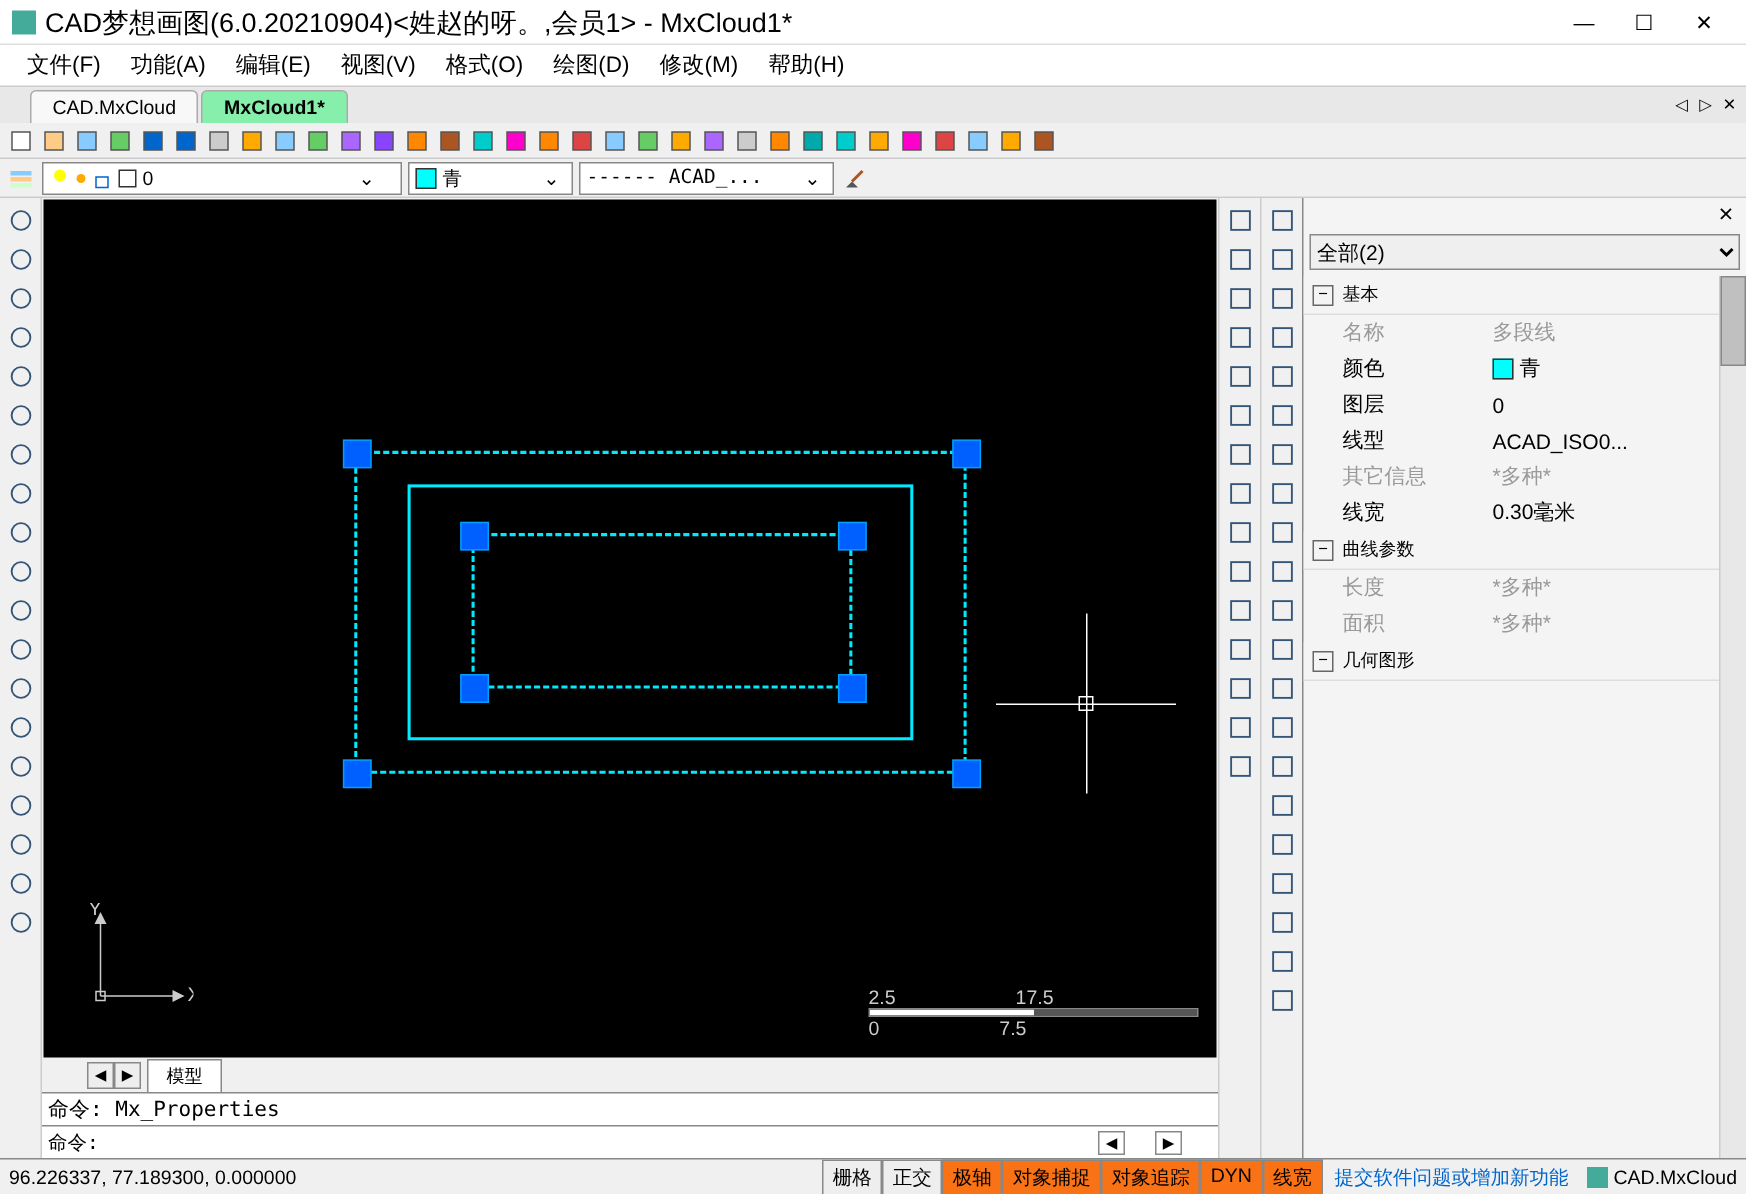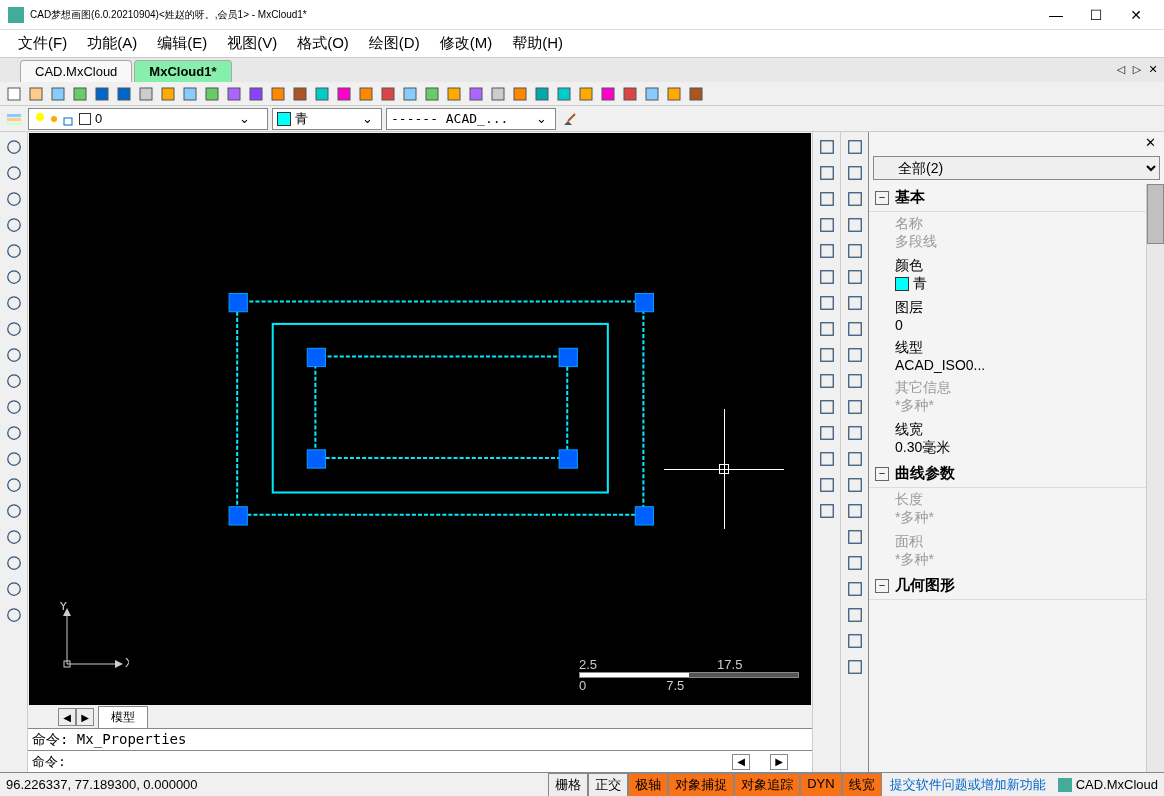--- a/index.html
+++ b/index.html
@@ -1,21 +1,21 @@
 <!DOCTYPE html>
 <html><head>
 <meta charset="utf-8">
 <style>
 * { box-sizing: border-box; margin: 0; padding: 0; font-family: "Microsoft YaHei", "SimSun", sans-serif; font-size: 13px; }
 body { width: 1164px; height: 796px; background: #f0f0f0; display: flex; flex-direction: column; overflow: hidden; }
 
 
 .titlebar { height: 30px; background: #fff; display: flex; align-items: center; padding: 0 8px; border-bottom: 1px solid #ddd; }
 .titlebar .app-icon { width: 16px; height: 16px; background: #4a9; margin-right: 6px; }
-.titlebar .title { flex: 1; font-size: 10px; }
+.titlebar .title { flex: 1; font-size: 18px; }
 .titlebar .win-btn { width: 40px; height: 28px; display: flex; align-items: center; justify-content: center; cursor: pointer; font-size: 14px; }
 
 
 .menubar { height: 28px; background: #fff; display: flex; align-items: center; padding: 0 8px; border-bottom: 1px solid #ccc; }
 .menubar .menu-item { padding: 4px 10px; cursor: pointer; font-size: 15px; }
 
 
 .tabbar { height: 24px; background: #e8e8e8; display: flex; align-items: flex-end; padding-left: 20px; position: relative; }
 .tabbar .tab { padding: 3px 14px; background: #f8f8f8; border: 1px solid #aaa; border-bottom: none; margin-right: 2px; border-radius: 4px 4px 0 0; cursor: pointer; font-size: 13px; }
 .tabbar .tab.active { background: #86efac; font-weight: bold; }
@@ -55,28 +55,28 @@
 .cmd-scroll span { width: 18px; height: 16px; border: 1px solid #888; display: flex; align-items: center; justify-content: center; cursor: pointer; font-size: 10px; }
 
 .right-tools { width: 56px; background: #f0f0f0; display: flex; }
 .right-tools .col { width: 28px; display: flex; flex-direction: column; align-items: center; padding-top: 4px; gap: 4px; border-left: 1px solid #ccc; }
 
 
 .props { width: 296px; background: #f4f4f4; border-left: 1px solid #888; display: flex; flex-direction: column; }
 .props-hdr { height: 20px; display: flex; justify-content: flex-end; align-items: center; padding: 0 4px; }
 .props-hdr .x { cursor: pointer; padding: 0 4px; }
 .props-sel { margin: 4px; }
-.props-sel select { width: 100%; height: 24px; border: 1px solid #888; font-size: 14px; padding: 0 20px; }
+.props-sel select { width: 100%; height: 24px; border: 1px solid #888; font-size: 14px; padding: 0 0; }
 .props-body { flex: 1; overflow-y: auto; position: relative; }
 .props-scroll { position: absolute; right: 0; top: 0; bottom: 0; width: 18px; background: #e8e8e8; border-left: 1px solid #ccc; }
 .props-scroll .thumb { width: 100%; height: 60px; background: #c0c0c0; border: 1px solid #888; }
 .prop-section { display: flex; align-items: center; padding: 4px 6px; background: #f4f4f4; border-bottom: 1px solid #ddd; }
 .prop-section .toggle { width: 14px; height: 14px; border: 1px solid #666; display: flex; align-items: center; justify-content: center; margin-right: 6px; font-size: 11px; cursor: pointer; line-height: 1; }
-.prop-section .sec-name { font-weight: bold; font-size: 15px; }
-.prop-row { display: flex; padding: 3px 6px 3px 26px; flex-direction: column; }
+.prop-section .sec-name { font-weight: normal; font-size: 12px; }
+.prop-row { display: flex; padding: 3px 6px 3px 26px; }
 .prop-row .k { width: 100px; font-size: 14px; }
 .prop-row .v { flex: 1; font-size: 14px; display: flex; align-items: center; gap: 4px; }
 .prop-row.disabled { color: #999; }
 
 
 .statusbar { height: 24px; background: #f0f0f0; border-top: 1px solid #888; display: flex; align-items: center; padding: 0 6px; font-size: 14px; }
 .statusbar .coords { flex: 0 0 auto; margin-right: 40px; }
 .statusbar .modes { display: flex; gap: 0; }
 .statusbar .mode { padding: 2px 6px; border: 1px solid #888; cursor: pointer; background: #eee; }
 .statusbar .mode.active { background: #f97316; }
@@ -465,21 +465,21 @@
           <line x1="18" y1="62" x2="18" y2="10" stroke="#ccc"></line>
           <polygon points="18,6 14,14 22,14" fill="#ccc"></polygon>
           <text x="10" y="8" fill="#ccc" font-size="10">Y</text>
           <line x1="18" y1="62" x2="70" y2="62" stroke="#ccc"></line>
           <polygon points="74,62 66,58 66,66" fill="#ccc"></polygon>
           <text x="76" y="65" fill="#ccc" font-size="10">X</text>
           <rect x="15" y="59" width="6" height="6" fill="none" stroke="#ccc"></rect>
         </svg>
       </div>
       <div class="scale-bar">
-        <div style="display:flex;gap:120px">
+        <div style="display:flex;gap:80px">
             <span>2.5</span>
             <span>17.5</span>
           </div>
         <div style="width:220px;height:6px;background:linear-gradient(90deg,#fff 0 50%,#555 50% 100%);border:1px solid #888"></div>
         <div style="display:flex;gap:80px">
             <span>0</span>
             <span>7.5</span>
           </div>
       </div>
     </div>

